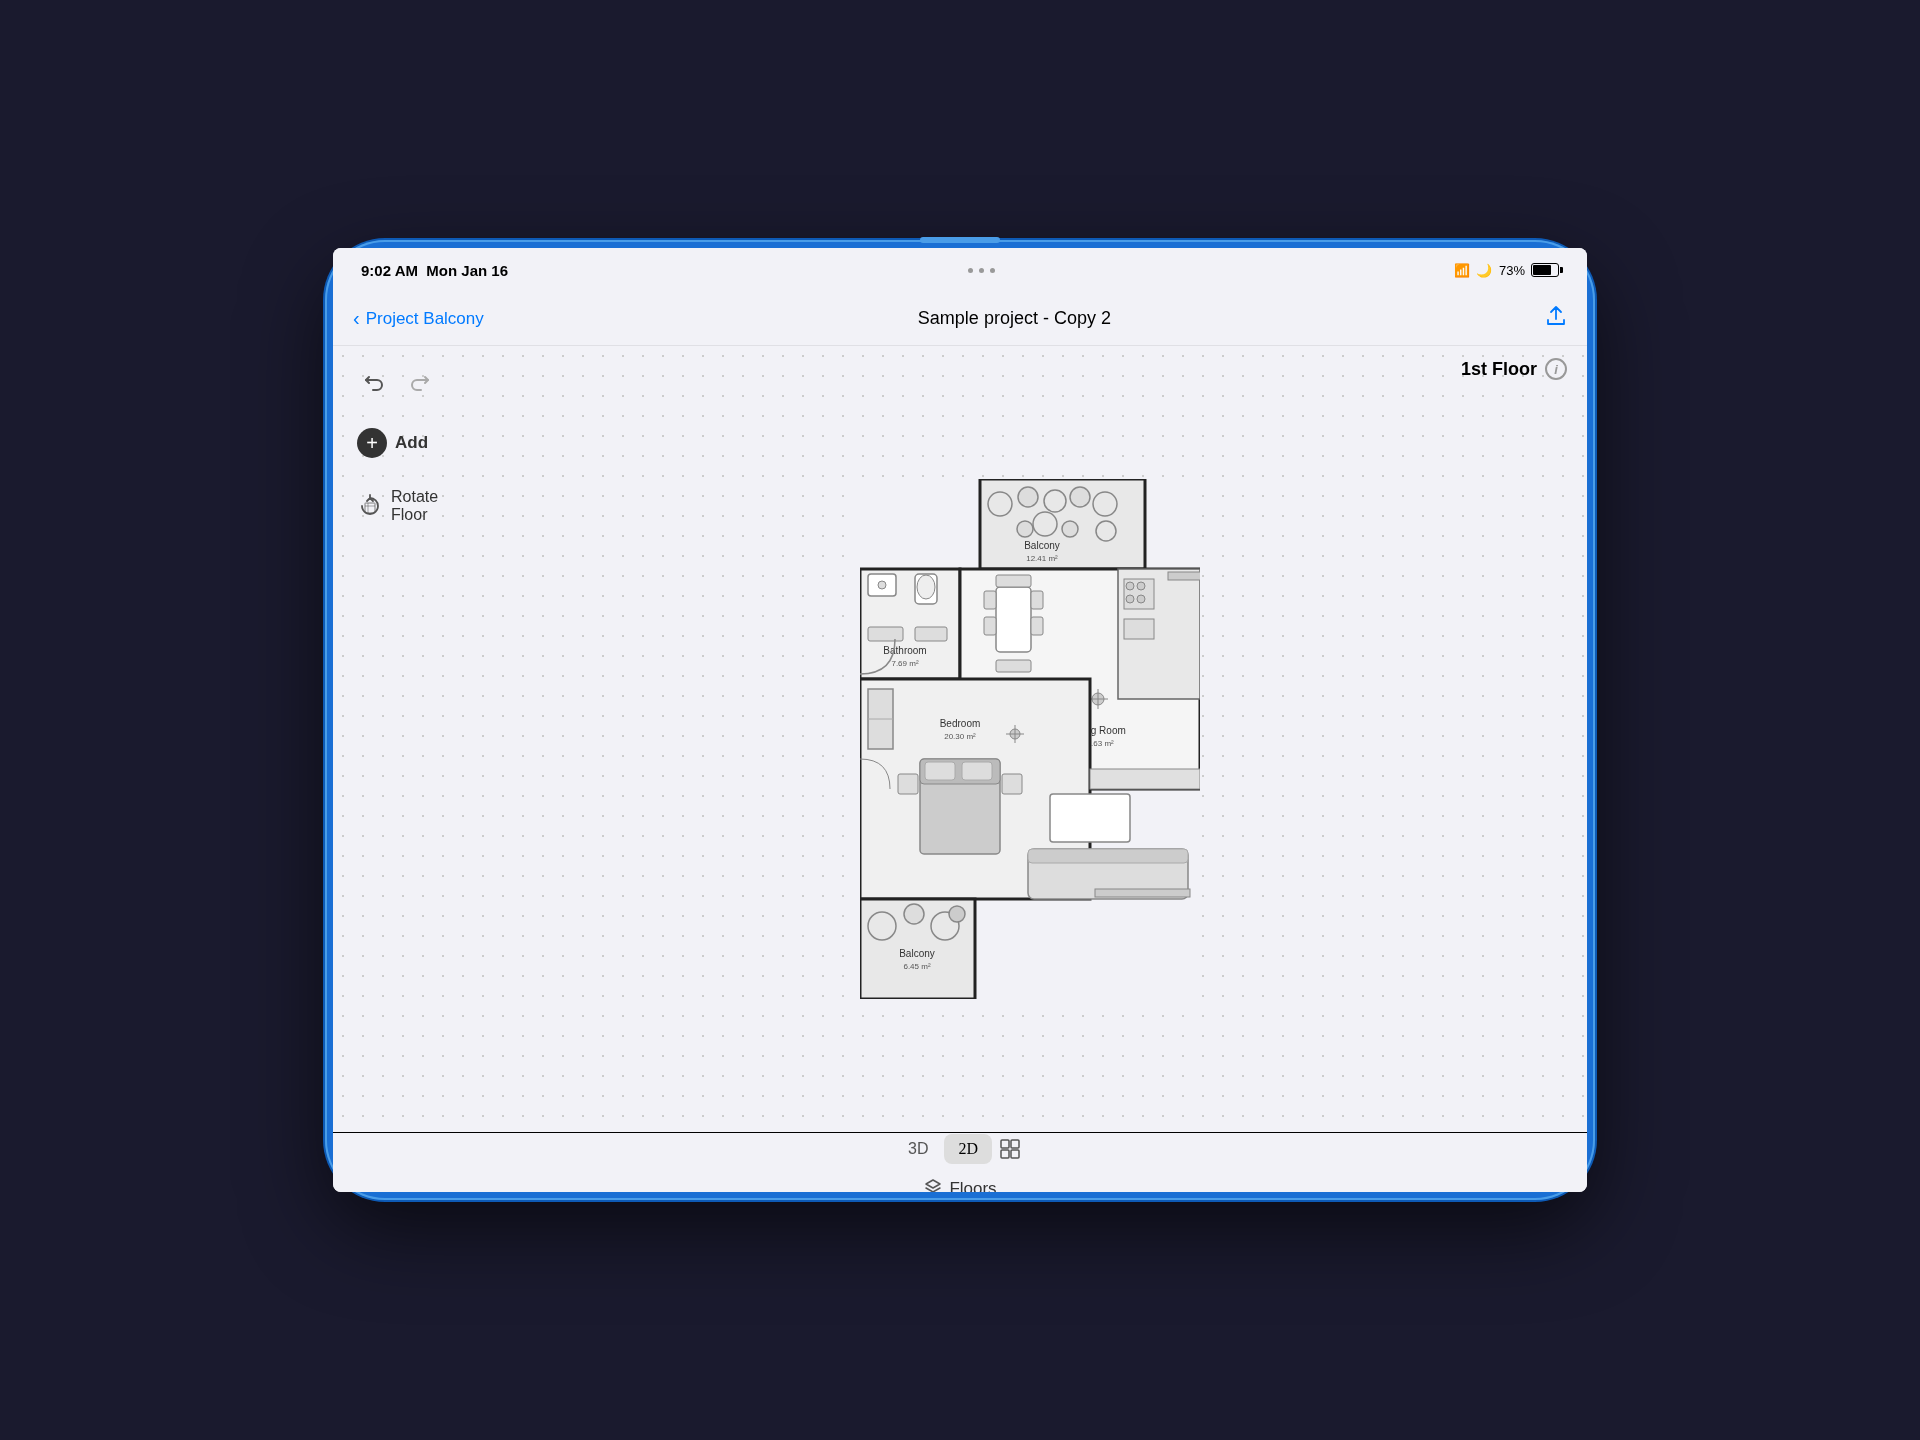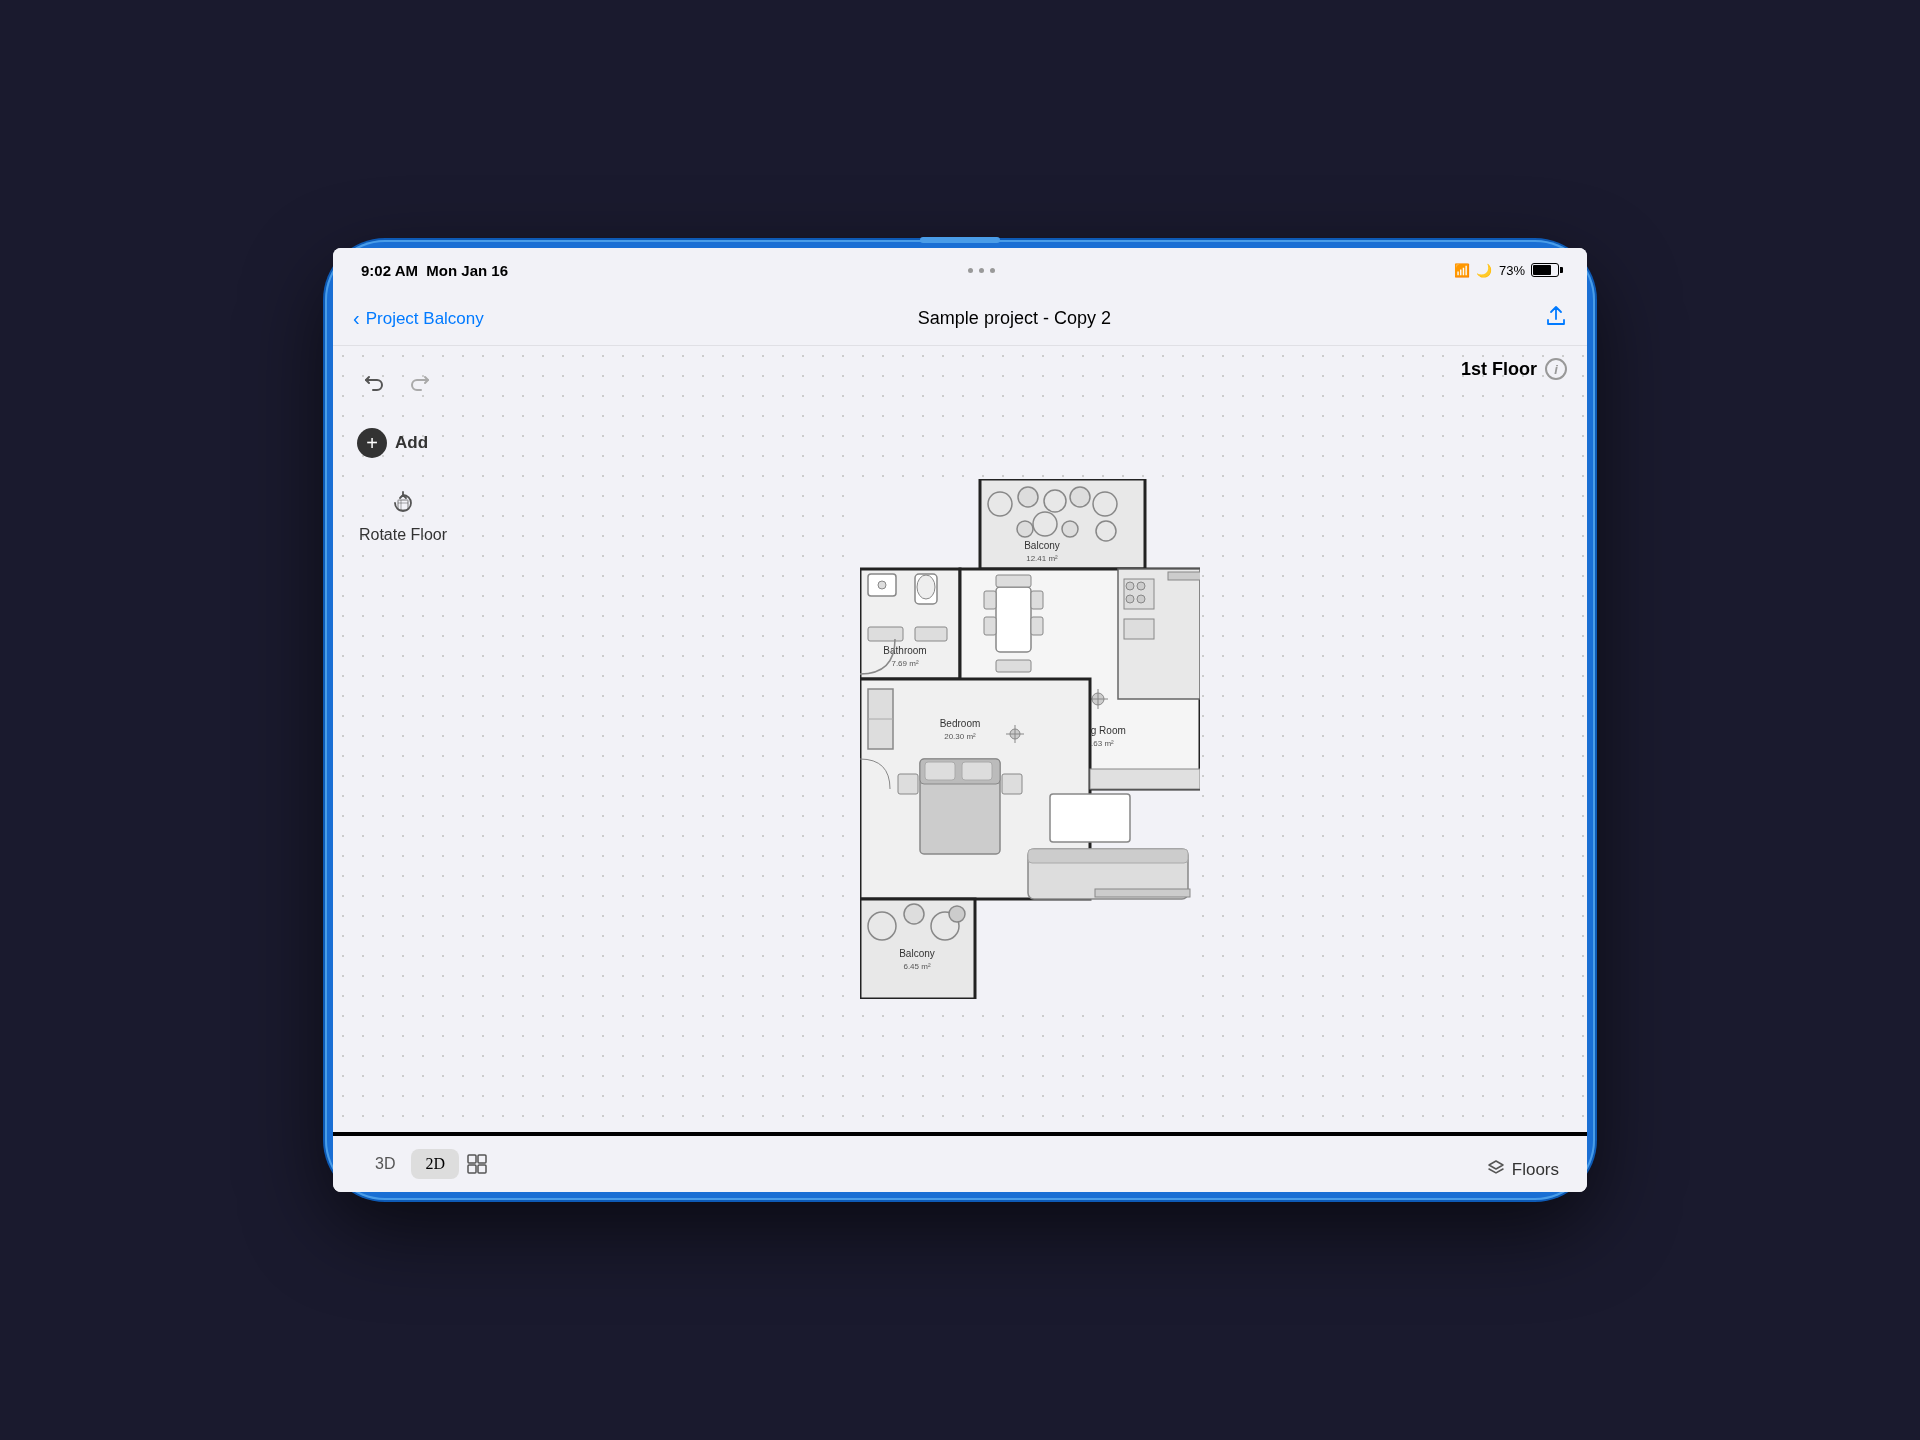--- a/index.html
+++ b/index.html
@@ -186,21 +186,20 @@
     .add-label {
       font-size: 17px;
       color: #333;
       font-weight: bold;
     }
     .rotate-button {
       display: flex;
       align-items: center;
       gap: 8px;
       cursor: pointer;
-      flex-direction: column;
     }
     .rotate-icon {
       width: 30px;
       height: 30px;
       display: flex;
       align-items: center;
       justify-content: center;
       color: #555;
     }
     .rotate-label {
@@ -238,26 +237,27 @@
       font-style: italic;
       font-weight: 600;
     }
     .floorplan-svg {
       width: 340px;
       height: 520px;
     }
     .bottom-bar {
       height: 60px;
       background: #f2f2f7;
-      border-top: 4px solid #000000;
+      border-top: 1px solid #000000;
       display: flex;
       align-items: center;
       justify-content: space-between;
       padding: 0 28px;
       flex-shrink: 0;
+      flex-direction: column;
     }
     .view-buttons {
       display: flex;
       gap: 2px;
       align-items: center;
     }
     .view-btn {
       padding: 6px 14px;
       border-radius: 8px;
       font-size: 16px;

